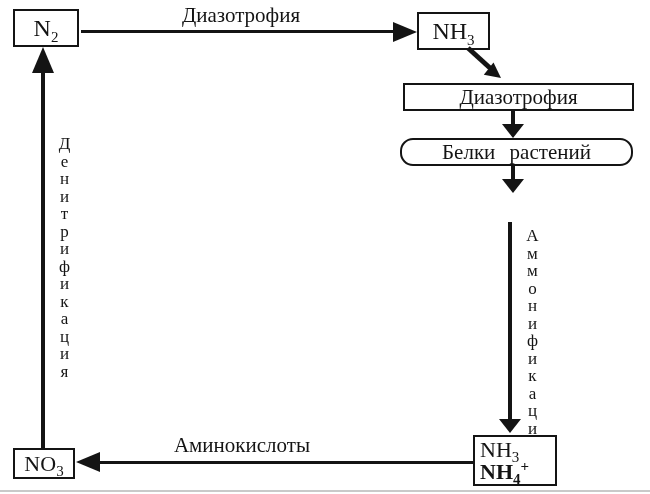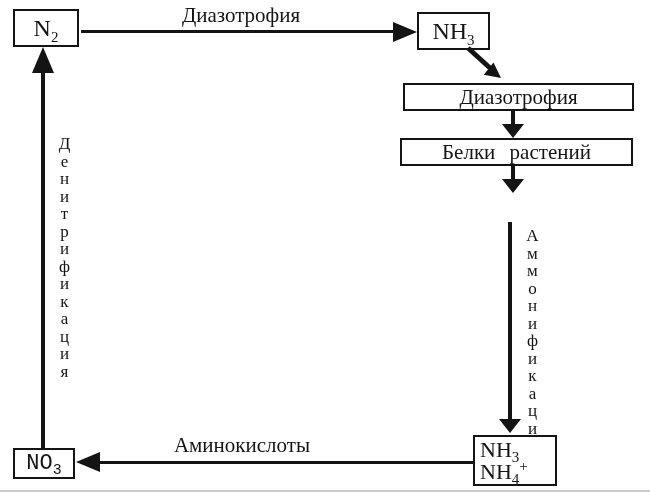--- a/index.html
+++ b/index.html
@@ -43,21 +43,21 @@
     line-height: 1;
   }
   .hline, .vline { position: absolute; background: #141414; }
   .hline { height: 3px; }
   .vline { width: 4px; }
   .ah { position: absolute; width: 0; height: 0; }
   .ah-right { border-top: 10px solid transparent; border-bottom: 10px solid transparent; border-left: 24px solid #141414; }
   .ah-left  { border-top: 10px solid transparent; border-bottom: 10px solid transparent; border-right: 24px solid #141414; }
   .ah-down  { border-left: 11px solid transparent; border-right: 11px solid transparent; border-top: 14px solid #141414; }
   .ah-up    { border-left: 11px solid transparent; border-right: 11px solid transparent; border-bottom: 26px solid #141414; }
-  .wordgap { word-spacing: 9px; }
+  .wordgap { word-spacing: 9px; border-radius: 13px; }
   .stacked { display: flex; flex-direction: column; align-items: flex-start; justify-content: center; padding-left: 5px; }
   .bottom-edge { position: absolute; left: 0; right: 0; bottom: 2px; height: 2px; background: #c9c9c9; }
 </style>
 </head>
 <body>
 
 <div class="stage">
 
   <div class="box" style="left:13px; top:9px; width:66px; height:38px;">
     <span class="formula"><span>N</span><sub>2</sub></span>
@@ -90,29 +90,29 @@
   <div class="vline" style="left:511px; top:166px; height:14px;"></div>
   <div class="ah ah-down" style="left:502px; top:179px;"></div>
 
 
   <div class="vline" style="left:508px; top:222px; height:198px;"></div>
   <div class="ah ah-down" style="left:499px; top:419px;"></div>
   <div class="vlabel" style="left:524px; top:226px;">Аммонификация</div>
 
   <div class="box stacked" style="left:473px; top:435px; width:84px; height:51px;">
     <span class="formula" style="font-size:22px;"><span>NH</span><sub>3</sub></span>
-    <span class="formula" style="font-size:22px;"><span>NH</span><sub>4</sub><sup>+</sup></span>
+    <span class="formula" style="font-size:22px;font-weight:bold;"><span>NH</span><sub>4</sub><sup>+</sup></span>
   </div>
 
   <div class="hline" style="left:98px; top:461px; width:375px;"></div>
   <div class="ah ah-left" style="left:76px; top:452px;"></div>
   <div class="edge-label" style="left:142px; top:433px; width:200px;">Аминокислоты</div>
 
   <div class="box" style="left:13px; top:448px; width:62px; height:31px;">
-    <span class="formula" style="font-size:22px;font-family:Liberation Mono, monospace;"><span>NO</span><sub>3</sub></span>
+    <span class="formula" style="font-size:22px;"><span>NO</span><sub>3</sub></span>
   </div>
 
   <div class="vline" style="left:41px; top:72px; height:376px;"></div>
   <div class="ah ah-up" style="left:32px; top:47px;"></div>
   <div class="vlabel" style="left:56px; top:134px;">Денитрификация</div>
 
   <div class="bottom-edge"></div>
 </div>
 
 </body></html>

